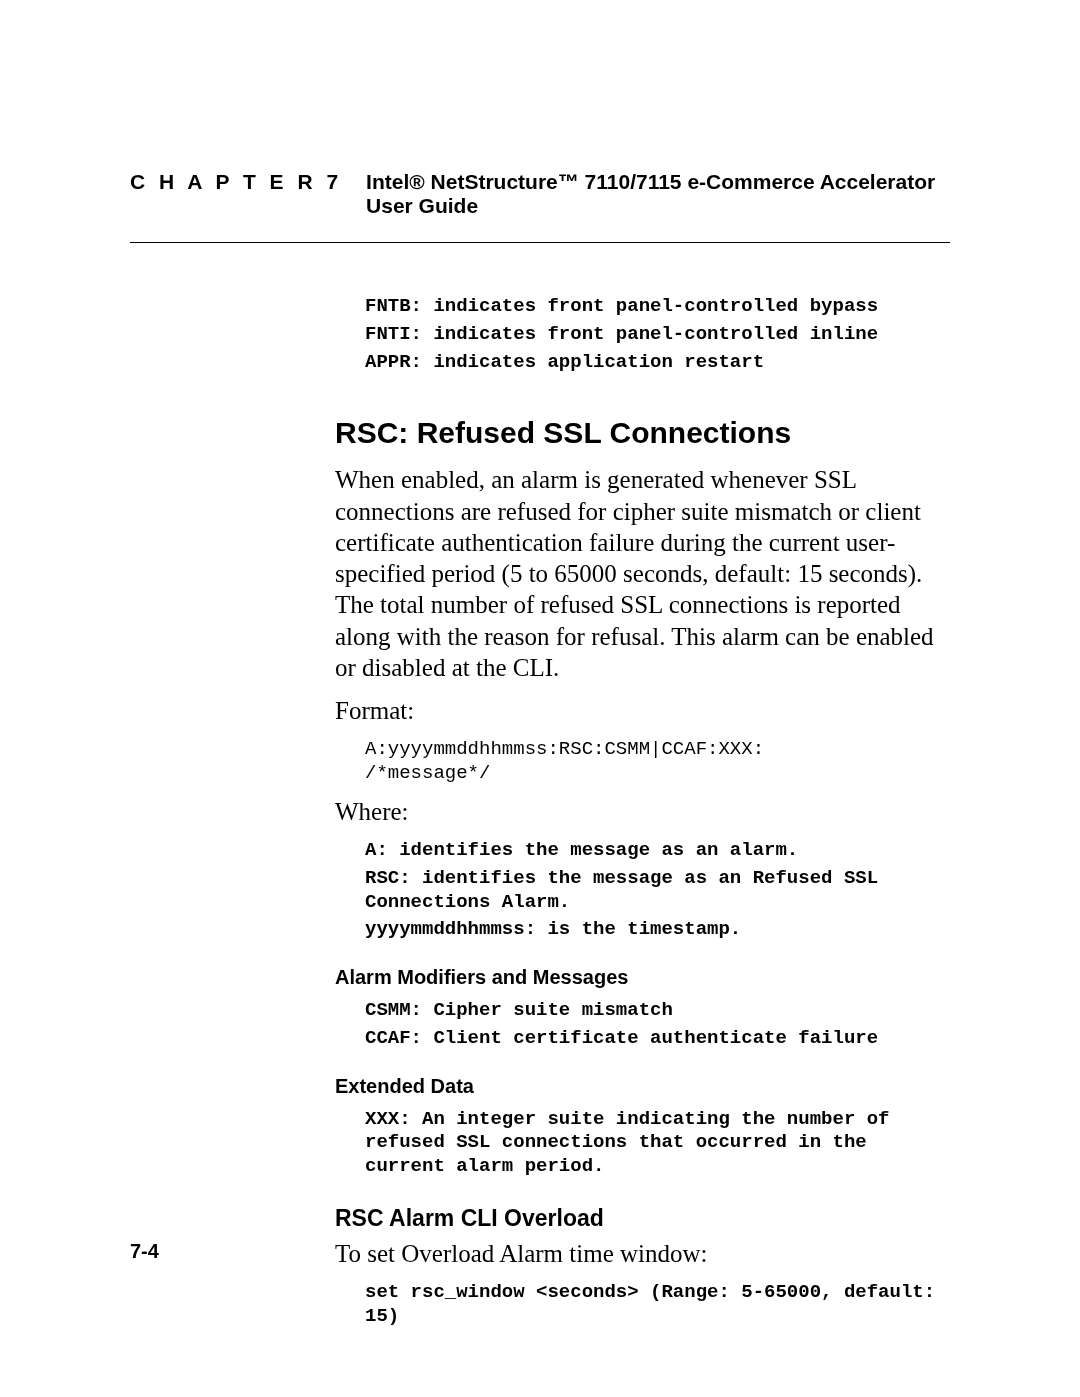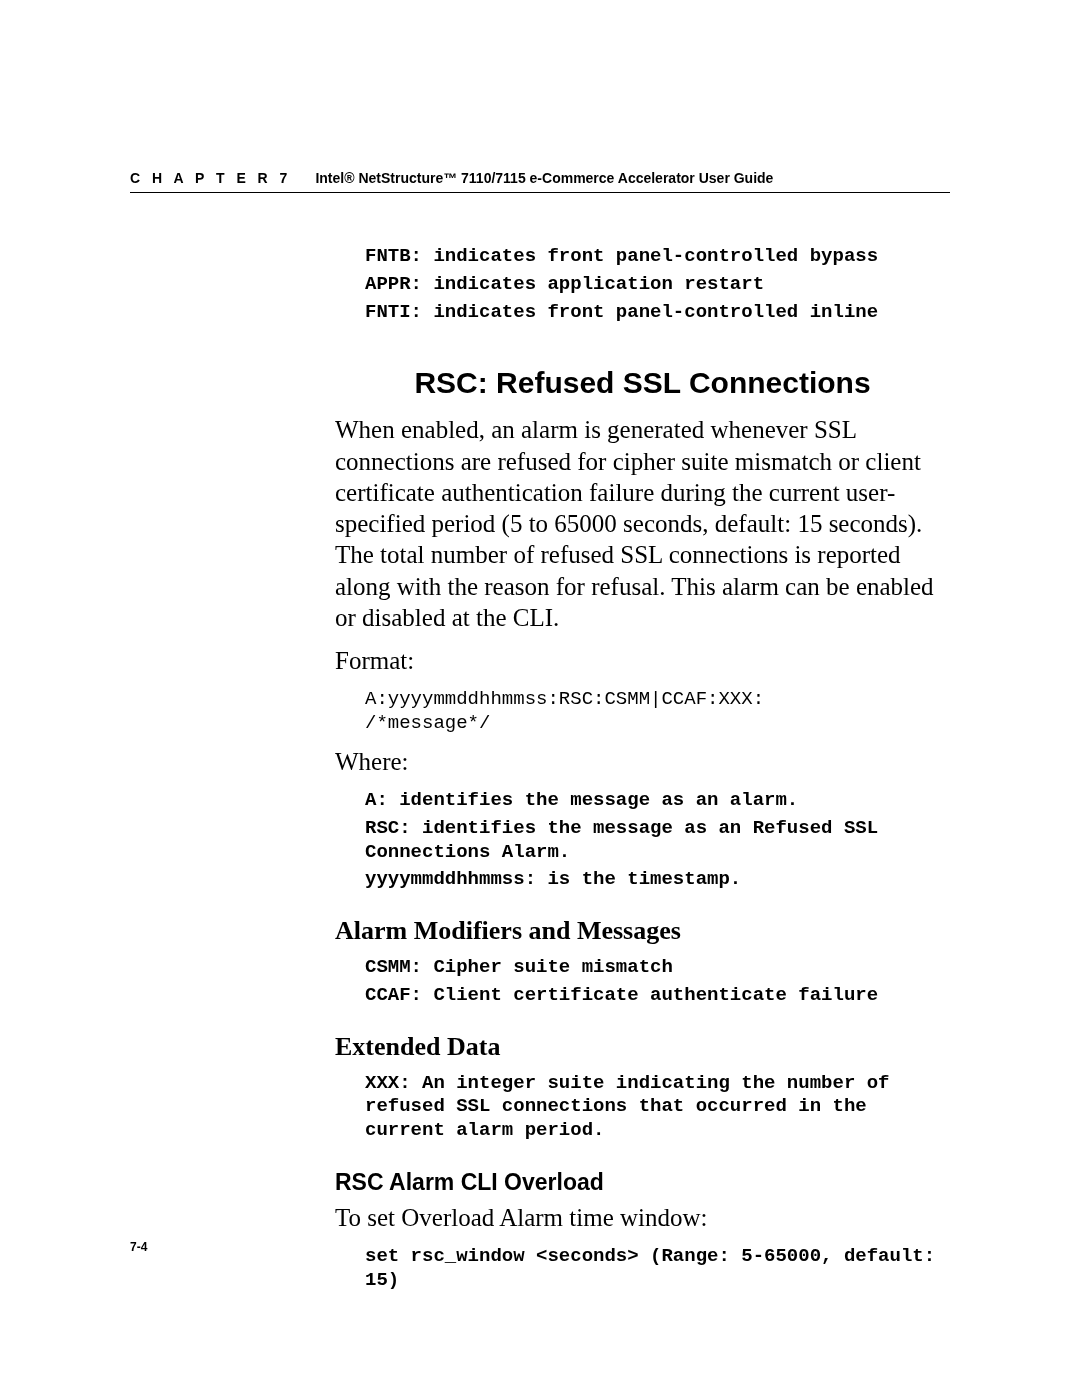--- a/index.html
+++ b/index.html
@@ -10,24 +10,24 @@
     color: #000;
     width: 1080px;
     height: 1397px;
     position: relative;
   }
   .page {
     padding: 170px 130px 0 130px;
   }
   .header-line {
     border-bottom: 1.5px solid #000;
-    padding-bottom: 6px;
+    padding-bottom: 24px;
     font-family: Arial, Helvetica, sans-serif;
     font-weight: bold;
-    font-size: 14px;
+    font-size: 21px;
     display: flex;
   }
   .header-left {
     letter-spacing: 4px;
     white-space: nowrap;
   }
   .header-right {
     margin-left: 24px;
   }
   .content {
@@ -41,64 +41,63 @@
     margin-left: 30px;
     margin-bottom: 10px;
     white-space: pre-wrap;
   }
   .mono-block { margin-top: 4px; margin-bottom: 4px; font-weight: bold; }
   h1.section {
     font-family: Arial, Helvetica, sans-serif;
     font-weight: bold;
     font-size: 30px;
     margin: 42px 0 14px 0;
-    text-align: center;
   }
   p.body {
     font-family: "Times New Roman", Times, serif;
     font-size: 25px;
     line-height: 1.25;
     margin: 0 0 12px 0;
   }
   h2.sub {
-    font-family: Liberation Serif, serif;
+    font-family: Liberation Sans, sans-serif;
     font-weight: bold;
-    font-size: 26px;
+    font-size: 20px;
     margin: 24px 0 10px 0;
   }
   h2.sub-lg {
     font-family: Arial, Helvetica, sans-serif;
     font-weight: bold;
     font-size: 23px;
     margin: 26px 0 6px 0;
   }
   .page-num {
     position: absolute;
     left: 130px;
     top: 1240px;
     font-family: Arial, Helvetica, sans-serif;
     font-weight: bold;
-    font-size: 12px;
+    font-size: 20px;
   }
 </style>
 </head>
 <body>
 
 <div class="page">
 
   <div class="header-line">
     <span class="header-left">C H A P T E R 7</span>
     <span class="header-right">Intel® NetStructure™ 7110/7115 e-Commerce Accelerator User Guide</span>
   </div>
 
   <div class="content">
 
     <div class="mono mono-block">FNTB: indicates front panel-controlled bypass</div>
+    <div class="mono mono-block">FNTI: indicates front panel-controlled inline</div>
     <div class="mono mono-block">APPR: indicates application restart</div>
-    <div class="mono mono-block">FNTI: indicates front panel-controlled inline</div>
 
     <h1 class="section">RSC: Refused SSL Connections</h1>
 
     <p class="body">When enabled, an alarm is generated whenever SSL connections are refused for cipher suite mismatch or client certificate authentication failure during the current user-specified period (5 to 65000 seconds, default: 15 seconds). The total number of refused SSL connections is reported along with the reason for refusal. This alarm can be enabled or disabled at the CLI.</p>
 
     <p class="body">Format:</p>
     <div class="mono">A:yyyymmddhhmmss:RSC:CSMM|CCAF:XXX:
 /*message*/</div>
 
     <p class="body">Where:</p>

